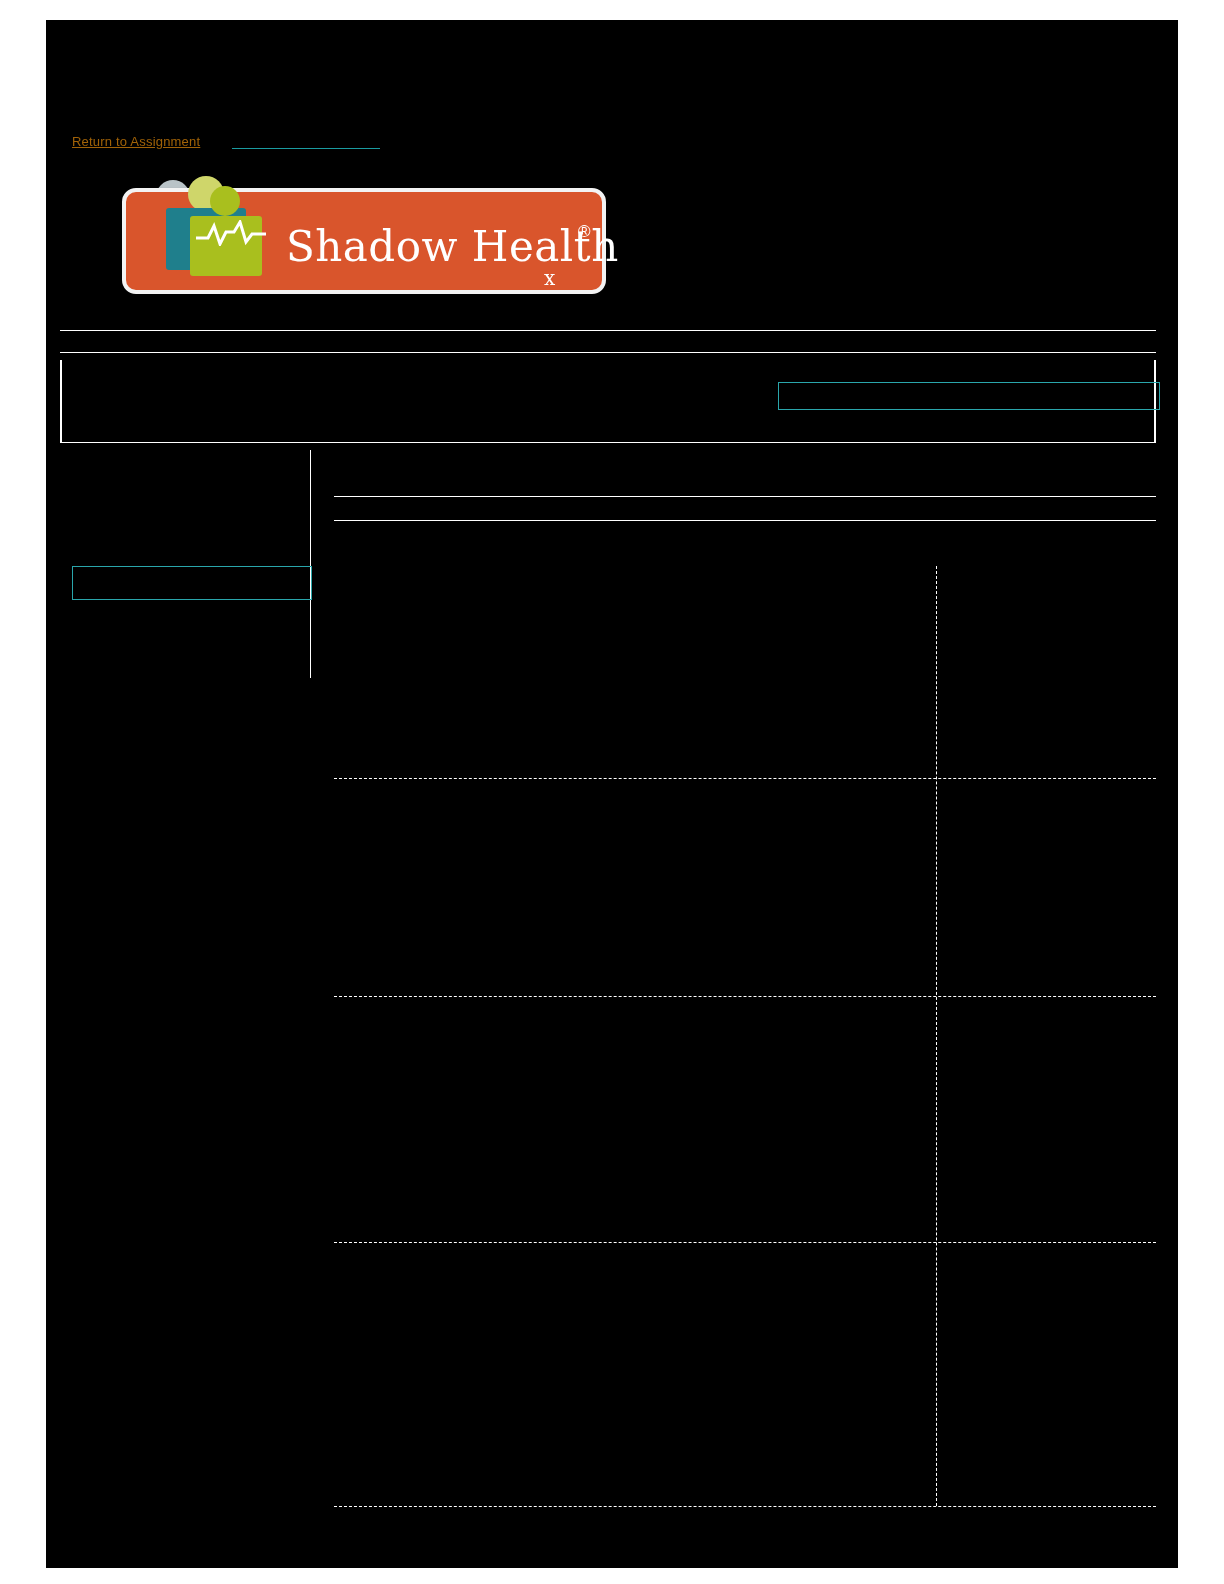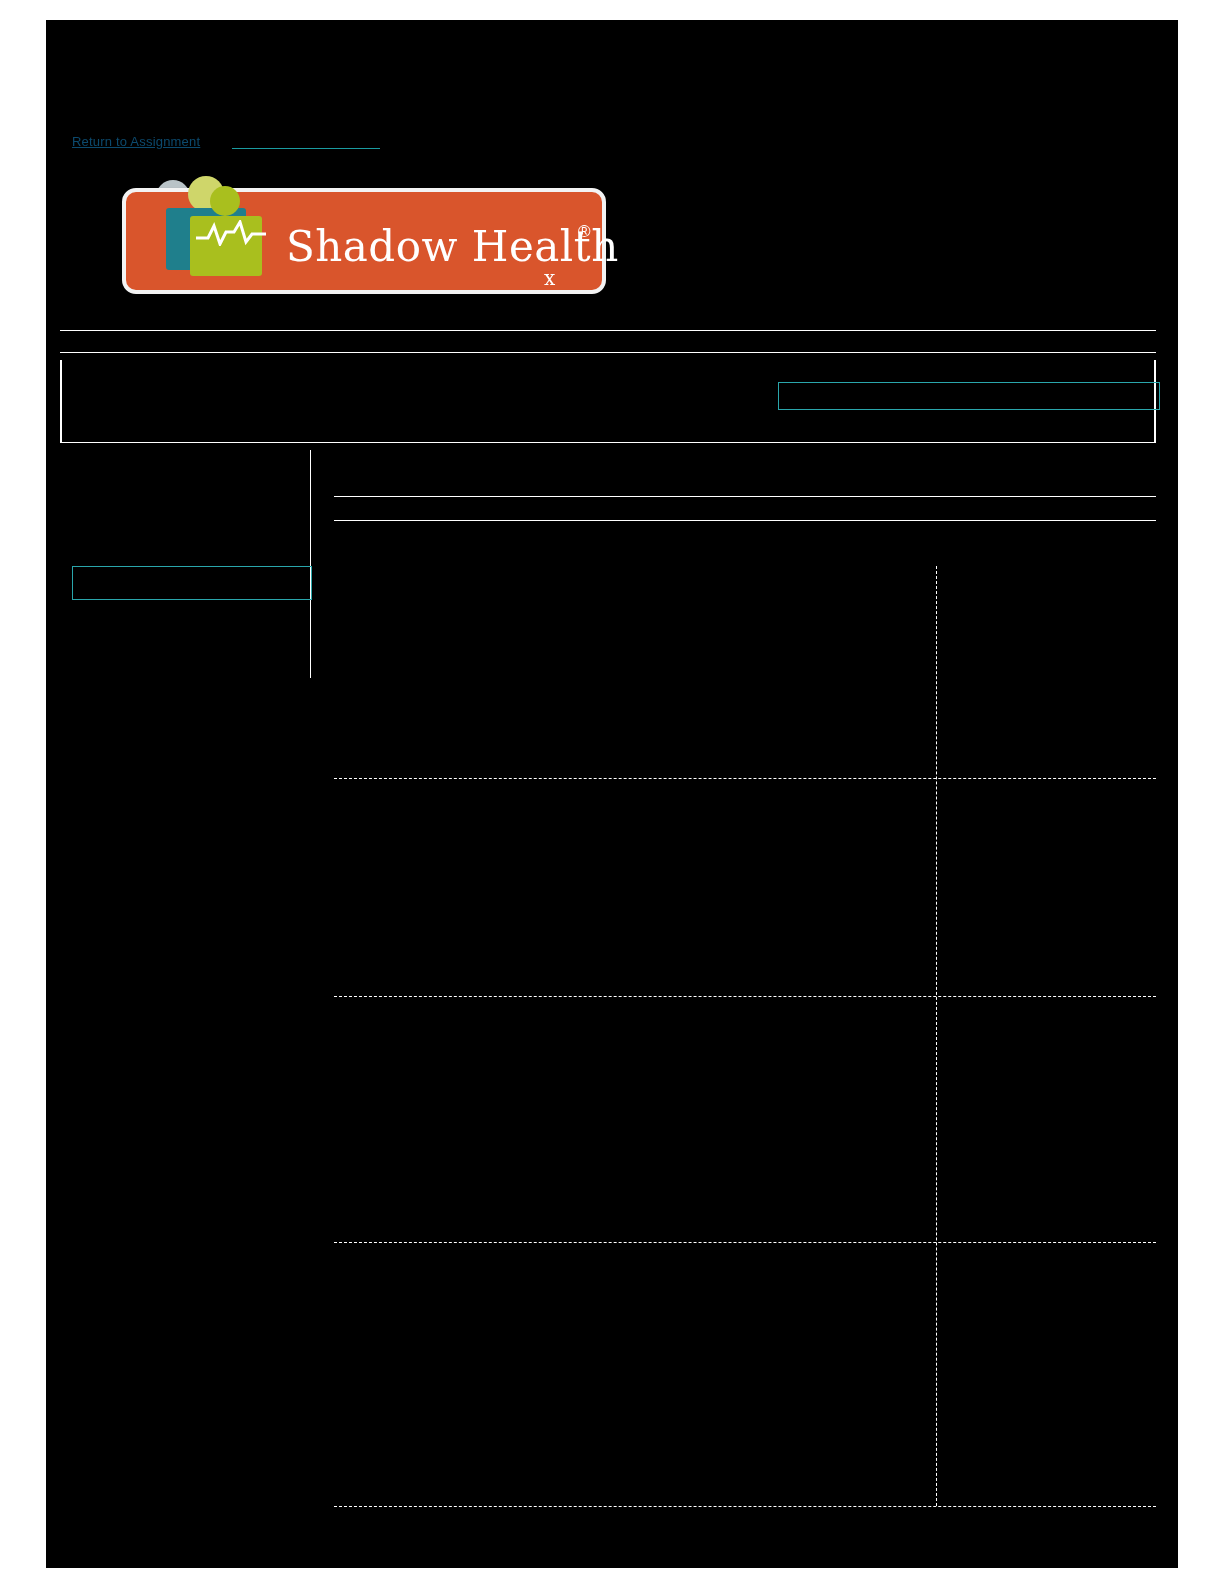--- a/index.html
+++ b/index.html
@@ -22,21 +22,21 @@
     top: 20px;
     width: 1132px;
     height: 1548px;
     background: #000000;
   }
   .return-link {
     position: absolute;
     left: 72px;
     top: 134px;
     font-size: 13px;
-    color: #0c4a6e;
+    color: #a16207;
     text-decoration: underline;
     letter-spacing: 0.2px;
     white-space: nowrap;
   }
   .return-link-rule {
     position: absolute;
     left: 232px;
     top: 148px;
     width: 148px;
     height: 1px;

